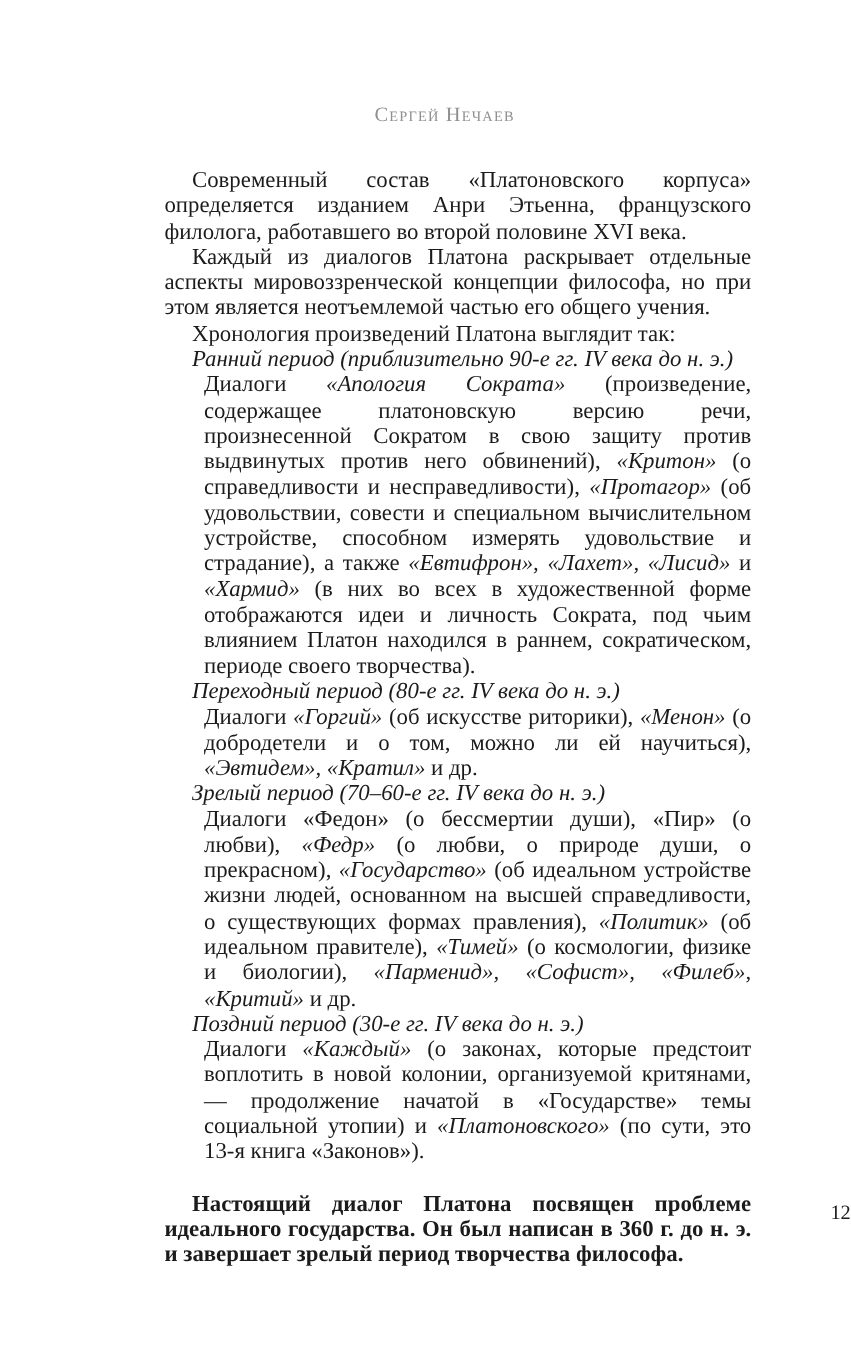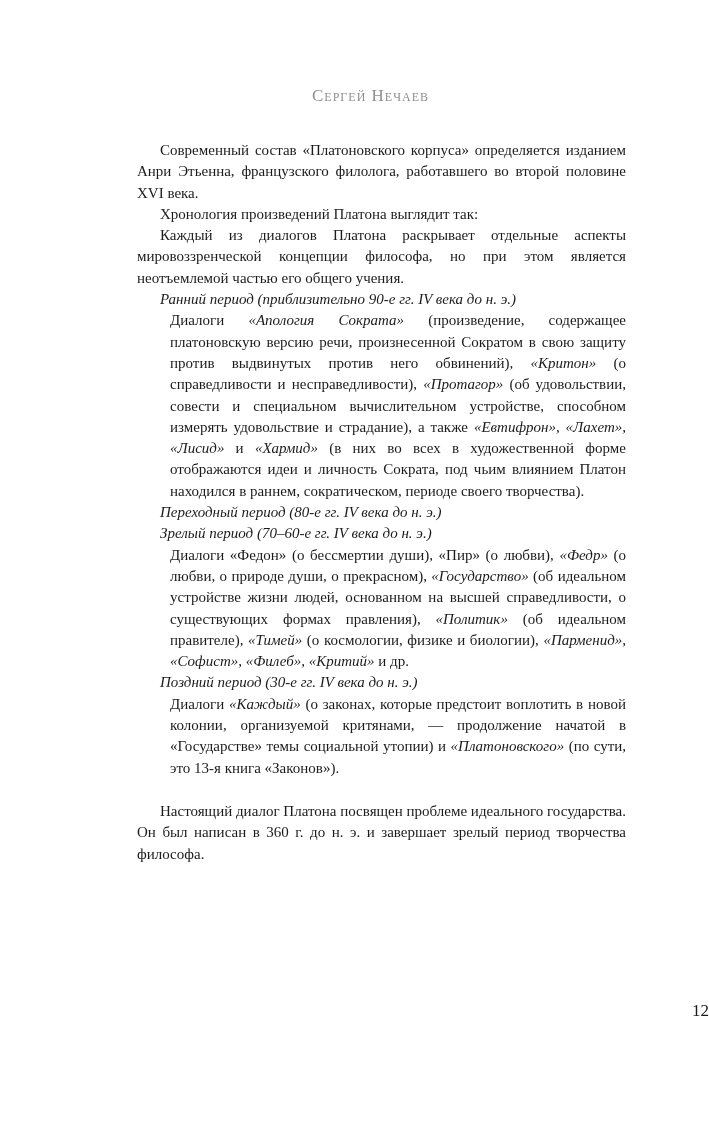--- a/index.html
+++ b/index.html
@@ -25,41 +25,42 @@
     font-variant: small-caps;
     letter-spacing: 1px;
     font-size: 17px;
     color: #8f8f8f;
   }
   .body-text {
     position: absolute;
     top: 140px;
     left: 137px;
     width: 489px;
-    font-size: 15px;
+    font-size: 19px;
     line-height: 21.3px;
     text-align: justify;
     hyphens: auto;
   }
   .body-text p {
     margin: 0;
     padding: 0;
   }
   p.indent {
     text-indent: 23px;
   }
   p.period {
     text-indent: 23px;
     font-style: italic;
   }
   p.block {
     margin-left: 33px;
   }
   p.gap-top {
     margin-top: 22px;
+    font-weight: bold;
   }
   .it {
     font-style: italic;
   }
   .page-number {
     position: absolute;
     top: 1001px;
     left: 0;
     width: 100%;
     text-align: right;
@@ -68,25 +69,26 @@
   }
 </style>
 </head>
 <body>
 
 <div class="page">
   <div class="running-header">Сергей Нечаев</div>
 
   <div class="body-text">
       <p class="indent"><span>Современный состав «Платоновского корпуса» определяется изданием Анри Этьенна, французского филолога, работавшего во второй половине XVI века.</span></p>
+      <p class="indent"><span>Каждый из диалогов Платона раскрывает отдельные аспекты мировоззренческой концепции философа, но при этом является неотъемлемой частью его общего учения.</span></p>
       <p class="indent"><span>Хронология произведений Платона выглядит так:</span></p>
-      <p class="indent"><span>Каждый из диалогов Платона раскрывает отдельные аспекты мировоззренческой концепции философа, но при этом является неотъемлемой частью его общего учения.</span></p>
       <p class="period"><span class="it">Ранний период (приблизительно 90-е гг. IV века до н. э.)</span></p>
       <p class="block"><span>Диалоги </span><span class="it">«Апология Сократа»</span><span> (произведение, содержащее платоновскую версию речи, произнесенной Сократом в свою защиту против выдвинутых против него обвинений), </span><span class="it">«Критон»</span><span> (о справедливости и несправедливости), </span><span class="it">«Протагор»</span><span> (об удовольствии, совести и специальном вычислительном устройстве, способном измерять удовольствие и страдание), а также </span><span class="it">«Евтифрон», «Лахет», «Лисид»</span><span> и </span><span class="it">«Хармид»</span><span> (в них во всех в художественной форме отображаются идеи и личность Сократа, под чьим влиянием Платон находился в раннем, сократическом, периоде своего творчества).</span></p>
       <p class="period"><span class="it">Переходный период (80-е гг. IV века до н. э.)</span></p>
+      <p class="block"><span>Диалоги </span><span class="it">«Горгий»</span><span> (об искусстве риторики), </span><span class="it">«Менон»</span><span> (о добродетели и о том, можно ли ей научиться), </span><span class="it">«Эвтидем», «Кратил»</span><span> и др.</span></p>
       <p class="period"><span class="it">Зрелый период (70–60-е гг. IV века до н. э.)</span></p>
       <p class="block"><span>Диалоги «Федон» (о бессмертии души), «Пир» (о любви), </span><span class="it">«Федр»</span><span> (о любви, о природе души, о прекрасном), </span><span class="it">«Государство»</span><span> (об идеальном устройстве жизни людей, основанном на высшей справедливости, о существующих формах правления), </span><span class="it">«Политик»</span><span> (об идеальном правителе), </span><span class="it">«Тимей»</span><span> (о космологии, физике и биологии), </span><span class="it">«Парменид», «Софист», «Филеб», «Критий»</span><span> и др.</span></p>
       <p class="period"><span class="it">Поздний период (30-е гг. IV века до н. э.)</span></p>
       <p class="block"><span>Диалоги </span><span class="it">«Каждый»</span><span> (о законах, которые предстоит воплотить в новой колонии, организуемой критянами, — продолжение начатой в «Государстве» темы социальной утопии) и </span><span class="it">«Платоновского»</span><span> (по сути, это 13-я книга «Законов»).</span></p>
       <p class="indent gap-top"><span>Настоящий диалог Платона посвящен проблеме идеального государства. Он был написан в 360 г. до н. э. и завершает зрелый период творчества философа.</span></p>
     </div>
 
   <div class="page-number">12</div>
 </div>
 

